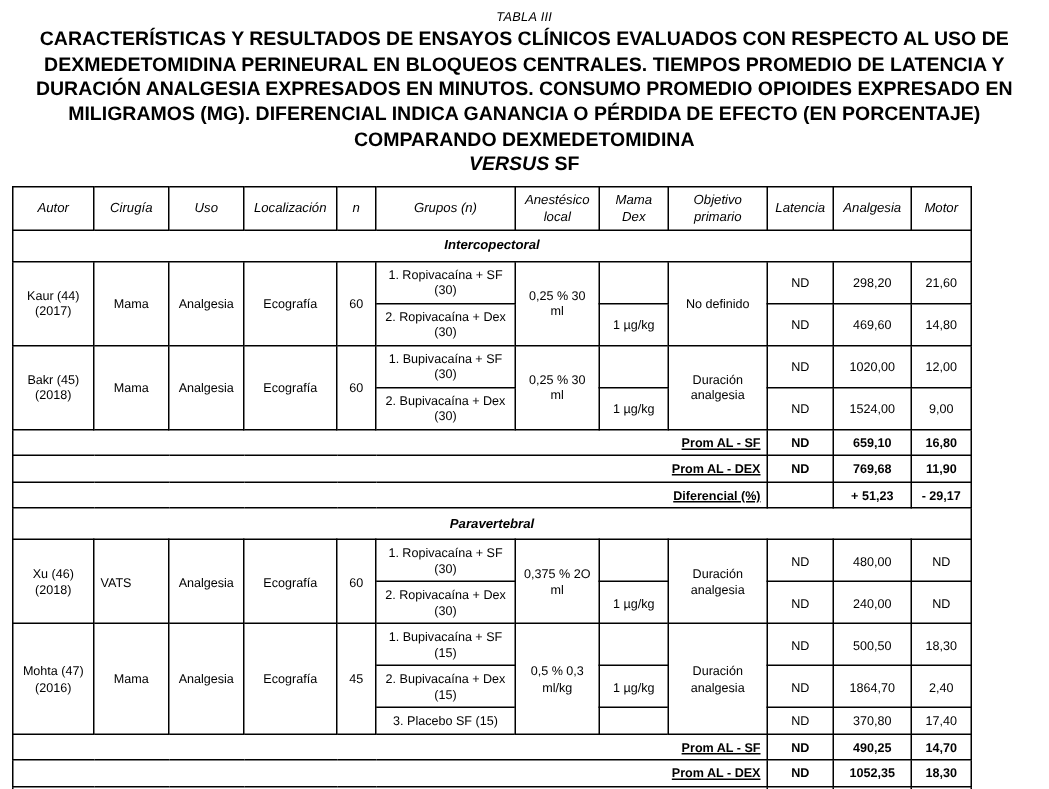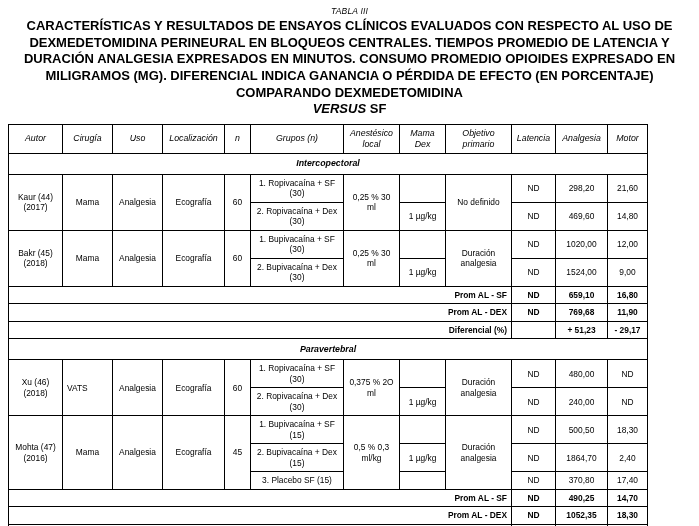--- a/index.html
+++ b/index.html
@@ -70,20 +70,21 @@
   .l { text-align: left; }
   .b { font-weight: bold; }
   .grp {
     text-align: center;
     padding-left: 6px;
   }
   .sum-label {
     text-align: right;
     font-weight: bold;
     padding-right: 6px;
+    text-decoration: underline;
   }
   .footnote {
     margin-top: 5px;
     font-size: 7.6px;
     line-height: 1.3;
   }
 </style>
 </head>
 <body>
 

